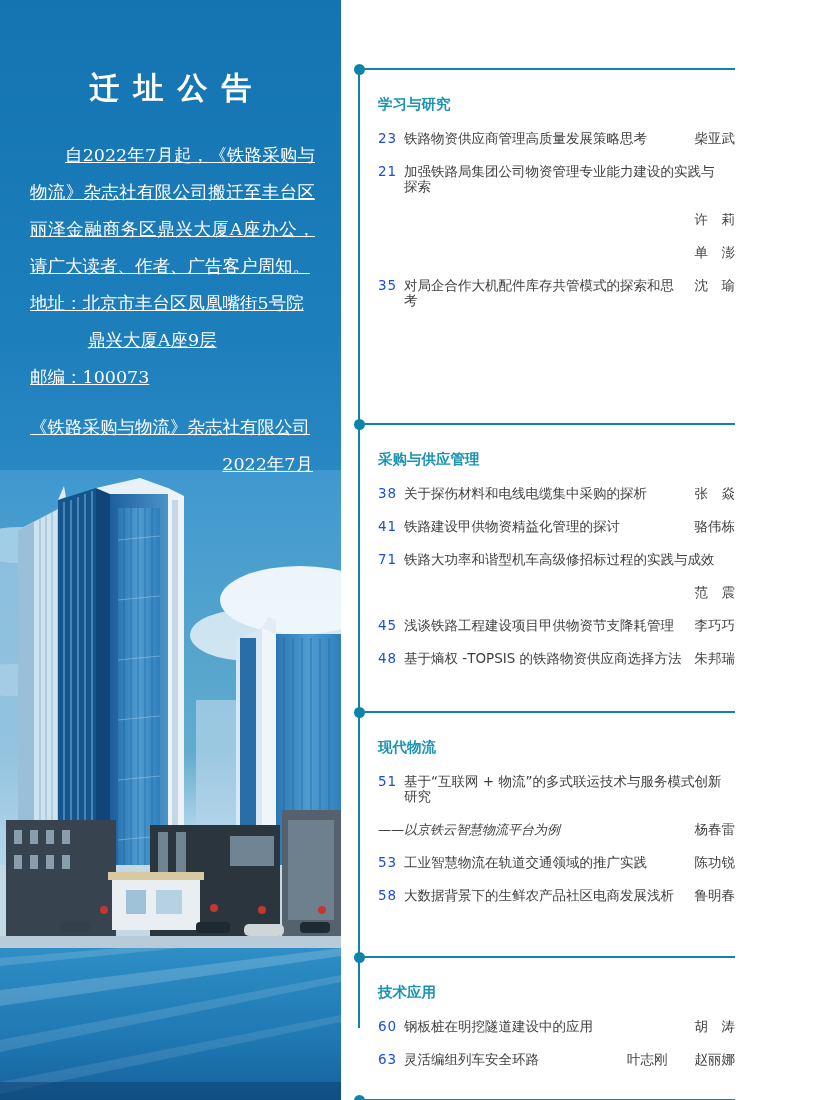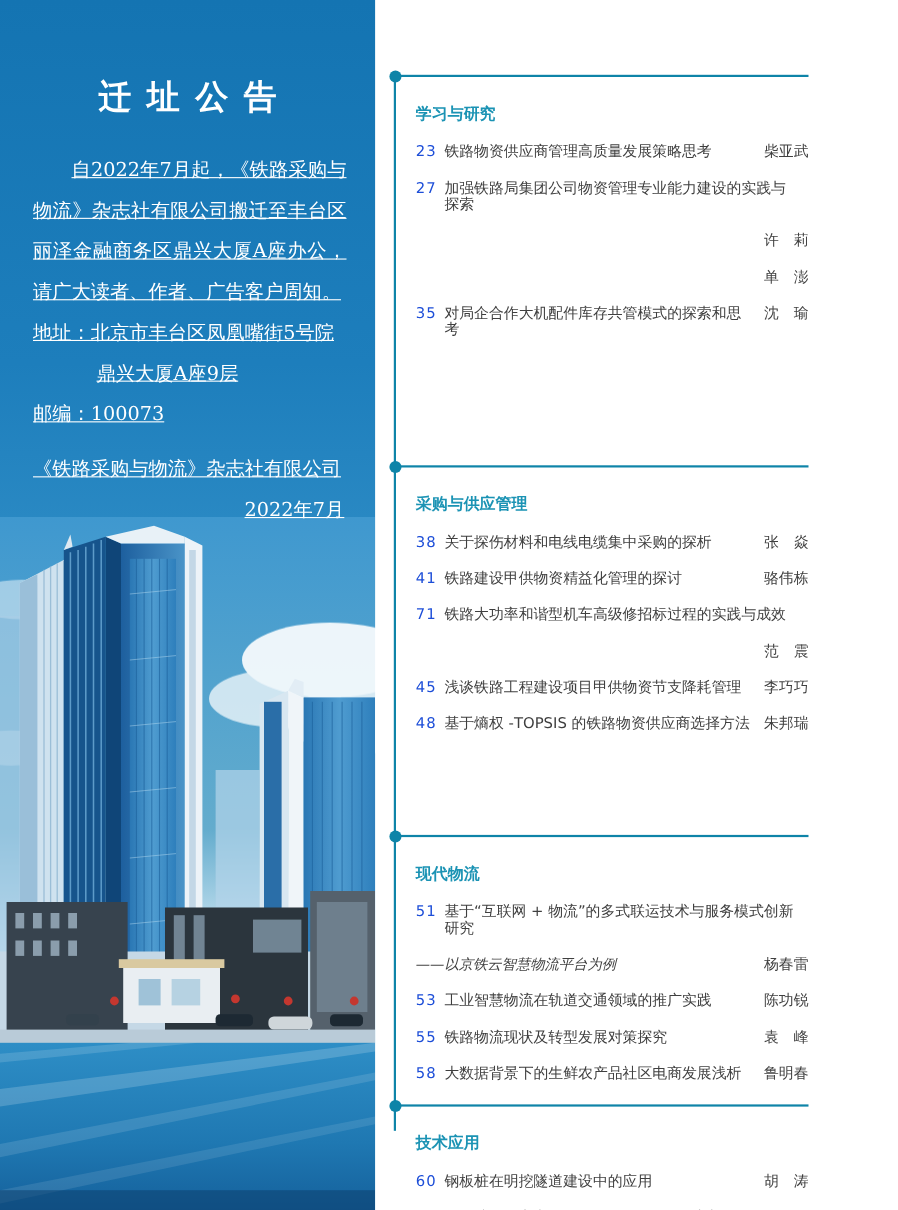--- a/index.html
+++ b/index.html
@@ -42,21 +42,21 @@
     background:#0e84a8;
   }
   .toc-section{
     position:relative;border-top:2px solid #0e84a8;box-sizing:border-box;
   }
   .toc-section .dot, .toc-close .dot{
     position:absolute;left:-4px;top:-6px;width:11px;height:11px;border-radius:50%;
     background:#0e84a8;
   }
   .sec-0{height:355px;}
-  .sec-1{height:336px;}
+  .sec-1{height:288px;}
   .sec-2{height:245px;}
   .sec-3{height:143px;}
   .toc-close{position:relative;border-top:2px solid #0e84a8;height:0;}
   .section-header{
     margin:25px 0 18px 20px;
     color:#1b93b4;font-weight:bold;font-size:14.5px;line-height:18px;
   }
   .toc-row{
     display:flex;align-items:baseline;
     margin:0 0 18px 20px;font-size:13.5px;line-height:15px;color:#3f3f3f;
@@ -248,21 +248,21 @@
   <div id="toc-sections">
       <div class="toc-section sec-0">
         <div class="dot"></div>
         <div class="section-header">学习与研究</div>
         <div class="toc-row">
           <span class="pg">23</span>
           <span class="ttl">铁路物资供应商管理高质量发展策略思考</span>
           <span class="auth">柴亚武</span>
         </div>
         <div class="toc-row">
-          <span class="pg">27</span>
+          <span class="pg">21</span>
           <span class="ttl">加强铁路局集团公司物资管理专业能力建设的实践与探索</span>
           <span class="auth"></span>
         </div>
         <div class="toc-row author-row">
           <span class="auth">许　莉</span>
         </div>
         <div class="toc-row author-row">
           <span class="auth">单　澎</span>
         </div>
         <div class="toc-row">
@@ -312,25 +312,20 @@
           <span class="auth"></span>
         </div>
         <div class="toc-row">
           <span class="subttl">——以京铁云智慧物流平台为例</span>
           <span class="auth">杨春雷</span>
         </div>
         <div class="toc-row">
           <span class="pg">53</span>
           <span class="ttl">工业智慧物流在轨道交通领域的推广实践</span>
           <span class="auth">陈功锐</span>
-        </div>
-        <div class="toc-row">
-          <span class="pg">55</span>
-          <span class="ttl">铁路物流现状及转型发展对策探究</span>
-          <span class="auth">袁　峰</span>
         </div>
         <div class="toc-row">
           <span class="pg">58</span>
           <span class="ttl">大数据背景下的生鲜农产品社区电商发展浅析</span>
           <span class="auth">鲁明春</span>
         </div>
       </div>
       <div class="toc-section sec-3">
         <div class="dot"></div>
         <div class="section-header">技术应用</div>

